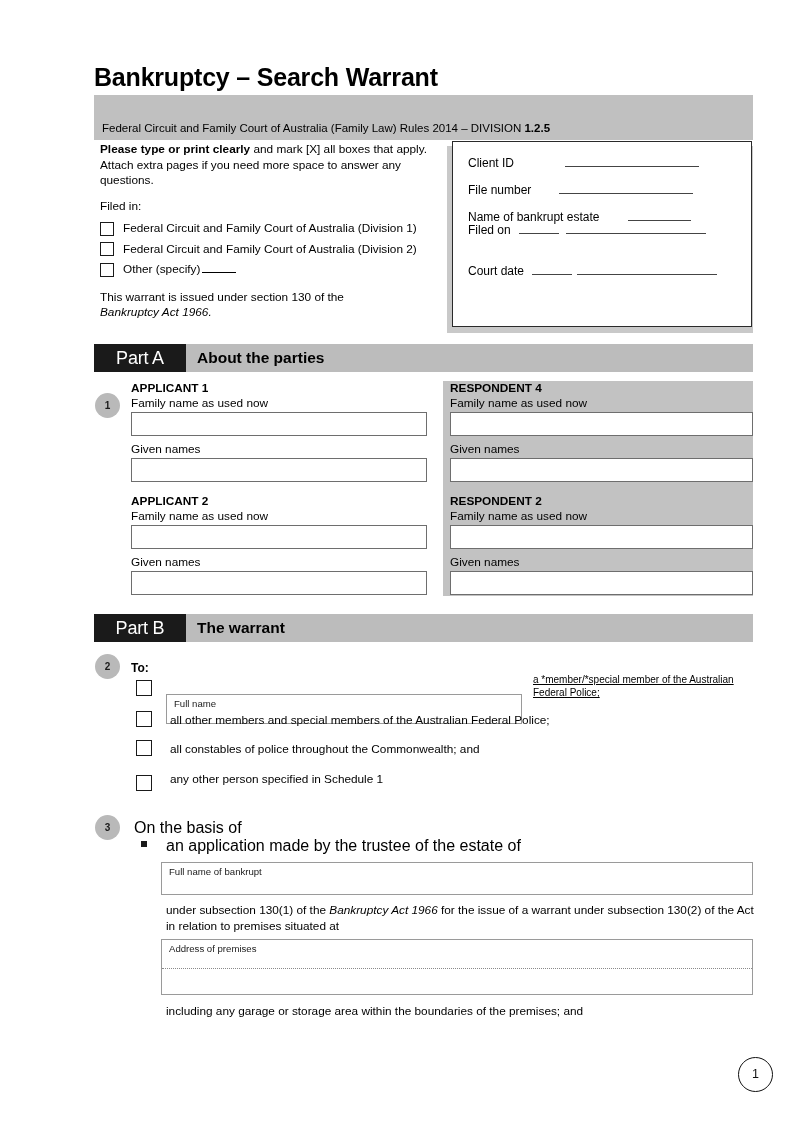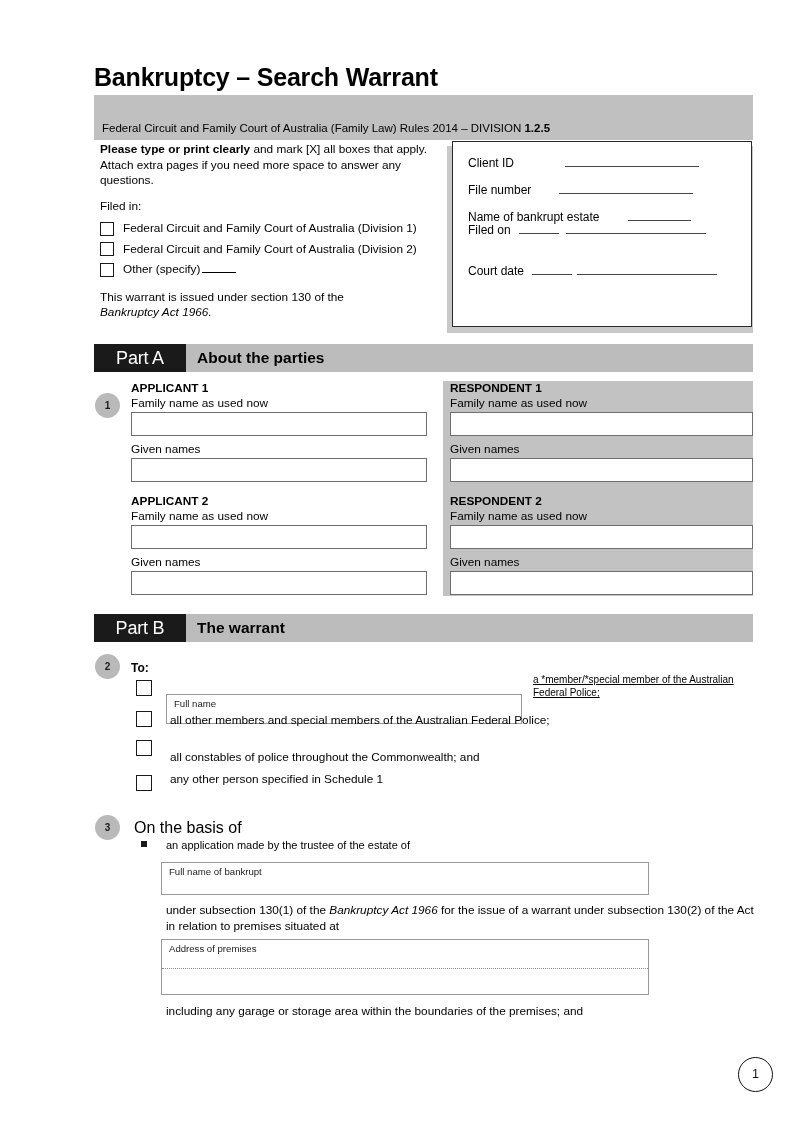--- a/index.html
+++ b/index.html
@@ -292,27 +292,27 @@
     left: 141px;
     top: 841px;
     width: 6px;
     height: 6px;
     background: #1a1a1a;
   }
   .s3-bullet-text {
     position: absolute;
     left: 166px;
     top: 838px;
-    font-size: 11px;
+    font-size: 16px;
     line-height: 15px;
   }
   .wide-box {
     position: absolute;
     left: 161px;
-    width: 488px;
+    width: 592px;
     background: #fff;
     border: 1px solid #9a9a9a;
     box-sizing: border-box;
   }
   .dotted-sep {
     position: absolute;
     left: 0;
     right: 0;
     border-top: 1px dotted #8a8a8a;
   }
@@ -425,21 +425,21 @@
     <div class="field-box"></div>
     <div class="party-block-gap"></div>
     <div class="party-heading">APPLICANT 2</div>
     <div class="field-label">Family name as used now</div>
     <div class="field-box"></div>
     <div class="field-label">Given names</div>
     <div class="field-box"></div>
   </div>
 
   <div class="party-right">
-    <div class="party-heading">RESPONDENT 1</div>
+    <div class="party-heading">RESPONDENT 4</div>
     <div class="field-label">Family name as used now</div>
     <div class="field-box"></div>
     <div class="field-label">Given names</div>
     <div class="field-box"></div>
     <div class="party-block-gap"></div>
     <div class="party-heading">RESPONDENT 2</div>
     <div class="field-label">Family name as used now</div>
     <div class="field-box"></div>
     <div class="field-label">Given names</div>
     <div class="field-box"></div>
@@ -462,21 +462,21 @@
   <div class="to-side-text">a *member/*special member of the Australian Federal Police;</div>
 
   <div class="to-row" style="left:136px; top:711px;">
     <span class="to-cb"></span>
   </div>
   <div class="to-item-text" style="left:170px; top:713px;">all other members and special members of the Australian Federal Police;</div>
 
   <div class="to-row" style="left:136px; top:740px;">
     <span class="to-cb"></span>
   </div>
-  <div class="to-item-text" style="left:170px; top:742px;margin-top:8px;">all constables of police throughout the Commonwealth; and</div>
+  <div class="to-item-text" style="left:170px; top:742px;">all constables of police throughout the Commonwealth; and</div>
 
   <div class="to-row" style="left:136px; top:775px;">
     <span class="to-cb"></span>
   </div>
   <div class="to-item-text" style="left:170px; top:772px;">any other person specified in Schedule 1</div>
 
   <div class="step-circle" style="left:95px; top:815px;">3</div>
   <div class="s3-lead">On the basis of</div>
   <div class="s3-bullet"></div>
   <div class="s3-bullet-text">an application made by the trustee of the estate of</div>

